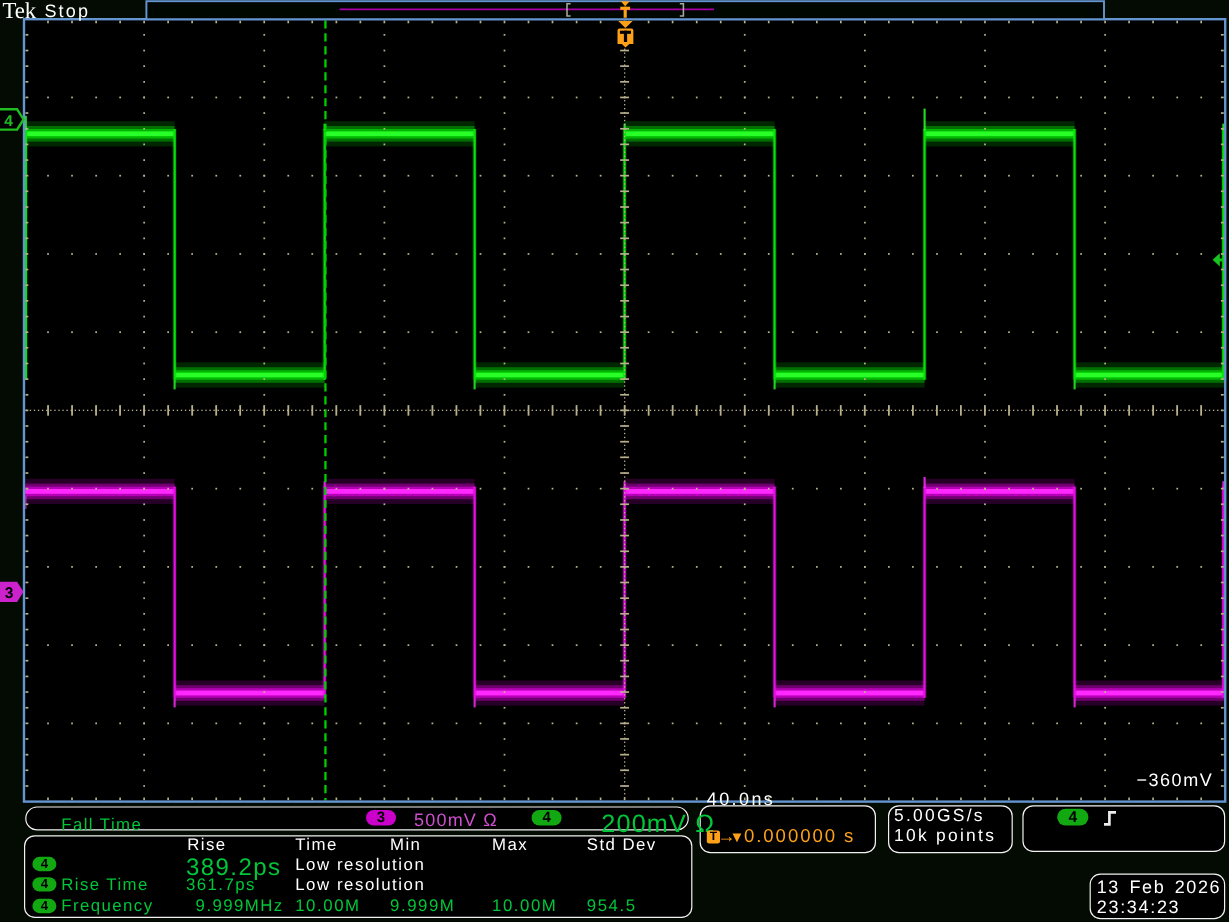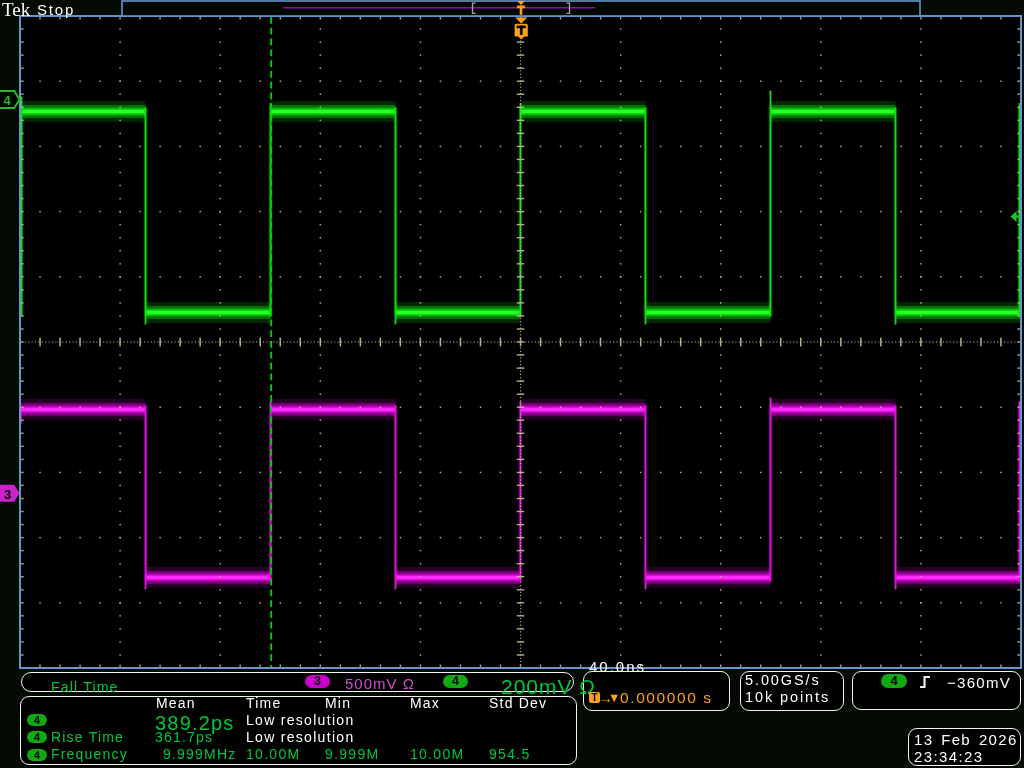--- a/index.html
+++ b/index.html
@@ -1732,22 +1732,22 @@
 <div class="pill" style="left:443px;top:674.5px;width:25px;height:13.5px;background:#12a812;font-size:12.5px;line-height:13.5px">4</div>
 <div class="t grn" style="left:501px;top:675px;font-size:21px;letter-spacing:1px">200mV Ω</div>
 <div class="t wht" style="left:589px;top:658px;font-size:15px;letter-spacing:2px">40.0ns</div>
 <div class="pill" style="left:589px;top:692px;width:11px;height:11px;background:#ffa019;font-size:10px;line-height:11px;border-radius:2px">T</div>
 <div class="t org" style="left:598px;top:689px;font-size:15px;">→</div>
 <div class="t org" style="left:608px;top:690.5px;font-size:12.5px;">▼</div>
 <div class="t org" style="left:620px;top:688.5px;font-size:15.5px;letter-spacing:1.6px">0.000000 s</div>
 <div class="t wht" style="left:745px;top:672px;font-size:14.5px;letter-spacing:1.9px">5.00GS/s</div>
 <div class="t wht" style="left:745px;top:689px;font-size:14.5px;letter-spacing:1.9px">10k points</div>
 <div class="pill" style="left:881px;top:674px;width:26px;height:14px;background:#12a812;font-size:13px;line-height:14px">4</div>
-<div class="t wht" style="left:947px;top:674px;font-size:15px;letter-spacing:1.3px">−360mV</div>
-<div class="t wht" style="left:156px;top:695px;font-size:14px;letter-spacing:1.2px">Mean</div>
+<div class="t wht" style="left:947px;top:642px;font-size:15px;letter-spacing:1.3px">−360mV</div>
+<div class="t wht" style="left:156px;top:695px;font-size:14px;letter-spacing:1.2px">Rise</div>
 <div class="t wht" style="left:246px;top:695px;font-size:14px;letter-spacing:1.2px">Time</div>
 <div class="t wht" style="left:325px;top:695px;font-size:14px;letter-spacing:1.2px">Min</div>
 <div class="t wht" style="left:410px;top:695px;font-size:14px;letter-spacing:1.2px">Max</div>
 <div class="t wht" style="left:489px;top:695px;font-size:14px;letter-spacing:1.2px">Std Dev</div>
 <div class="pill" style="left:27px;top:714.0px;width:20px;height:12px;background:#12a812;font-size:11px;line-height:12px">4</div>
 <div class="t grn" style="left:51px;top:679px;font-size:14px;letter-spacing:1.2px">Fall Time</div>
 <div class="t grn" style="left:155px;top:711.5px;font-size:20px;letter-spacing:1.2px">389.2ps</div>
 <div class="t wht" style="left:246px;top:711.5px;font-size:14px;letter-spacing:1.3px">Low resolution</div>
 <div class="pill" style="left:27px;top:731.0px;width:20px;height:12px;background:#12a812;font-size:11px;line-height:12px">4</div>
 <div class="t grn" style="left:51px;top:728.5px;font-size:14px;letter-spacing:1.2px">Rise Time</div>

